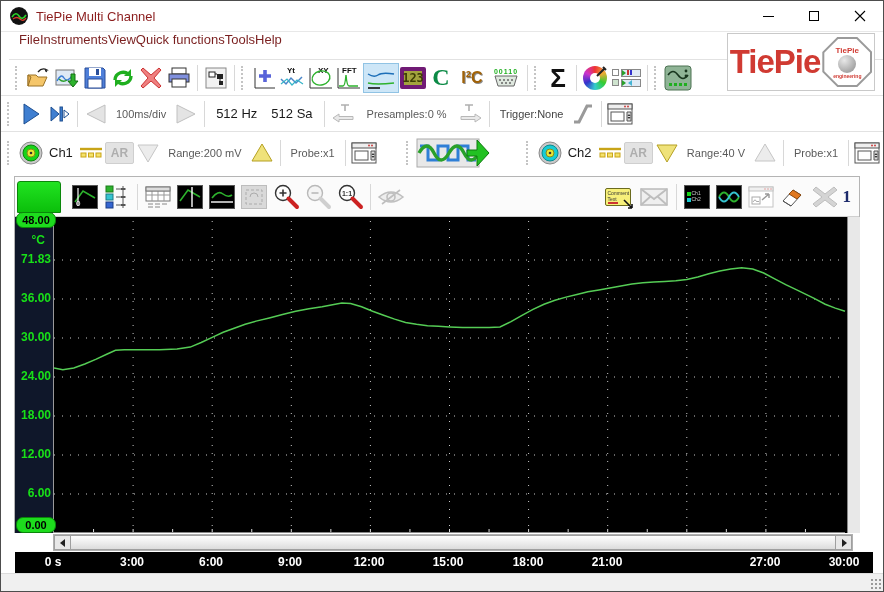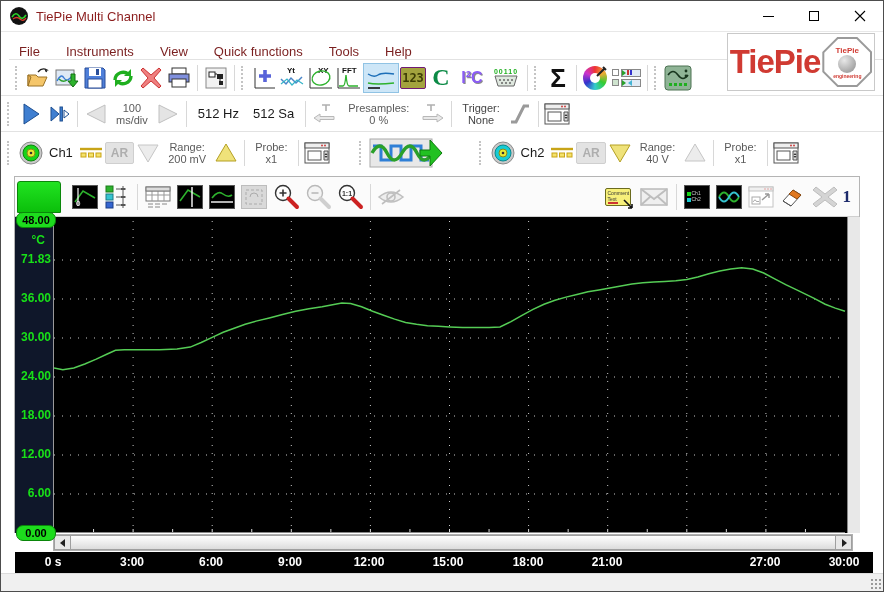--- a/index.html
+++ b/index.html
@@ -14,40 +14,40 @@
   
   .titlebar { height:30px; display:flex; align-items:center; background:#fff; }
   .app-icon { width:18px; height:18px; border-radius:50%; background:#1a1a1a; margin:0 8px 0 9px; position:relative; overflow:hidden; }
   .app-icon svg { position:absolute; inset:0; }
   .title-text { color:#8b1d1d; font-size:13px; }
   .win-controls { margin-left:auto; display:flex; height:100%; }
   .win-btn { width:46px; height:100%; display:flex; align-items:center; justify-content:center; color:#000; }
   .glyph-min { width:11px; border-top:1px solid #000; }
   .glyph-max { width:10px; height:10px; border:1px solid #000; }
   
-  .menubar { height:28px; display:flex; align-items:flex-end; gap:26px; padding-left:18px; background:#fff; border-top:1px solid #e8e8e8; }
+  .menubar { height:28px; display:flex; align-items:flex-start; padding-left:18px; background:#fff; border-top:1px solid #e8e8e8; }
   .menu-item { color:#7a1f1f; font-size:13px; cursor:default; }
   
   .brand { position:absolute; right:8px; top:32px; width:148px; height:58px; border:1px solid #c9c9c9; background:#fff; display:flex; align-items:center; justify-content:center; gap:2px; z-index:5; }
   .brand-name { color:#d03a32; font-size:33px; letter-spacing:-1px; font-weight:bold; font-family:"Liberation Sans",sans-serif; }
   .octagon { width:50px; height:50px; position:relative; clip-path:polygon(30% 0,70% 0,100% 30%,100% 70%,70% 100%,30% 100%,0 70%,0 30%); background:#9a9a9a; display:flex; align-items:center; justify-content:center; }
   .octagon-inner { width:46px; height:46px; clip-path:polygon(30% 0,70% 0,100% 30%,100% 70%,70% 100%,30% 100%,0 70%,0 30%); background:#fff; display:flex; flex-direction:column; align-items:center; justify-content:center; }
   .oct-top { color:#d03a32; font-size:8px; font-weight:bold; }
   .oct-globe { width:18px; height:18px; border-radius:50%; background:radial-gradient(circle at 35% 30%, #e8e8e8, #8a8a8a); }
   .oct-bot { color:#d03a32; font-size:5px; font-weight:bold; }
   
   .toolbar { display:flex; align-items:center; background:#fff; border-top:1px solid #e2e2e2; padding-left:4px; }
   .tb1 { height:36px;margin-left:8px; }
   .tb2 { height:36px; }
   .tb3 { height:42px; }
   .grip { width:5px; height:24px; border-left:2px dotted #c4c4c4; margin:0 5px 0 2px; }
   .sep { width:1px; height:26px; background:#d8d8d8; margin:0 4px; }
   .ico { width:28px; height:28px; display:flex; align-items:center; justify-content:center; position:relative; flex:none; }
   .ico svg { display:block; }
-  .lbl2 { display:flex; flex-direction:column; align-items:center; color:#5a5a5a; font-size:11px; line-height:12px; padding:0 6px; }
+  .lbl2 { display:flex; flex-direction:row; align-items:center; color:#5a5a5a; font-size:11px; line-height:12px; padding:0 6px; }
   .blk { color:#1a1a1a; font-size:13px; padding:0 7px; }
   .selected-tool { background:#cde6f7; border:1px solid #90c3e4; }
   
   .ar-btn { color:#aeaeae; background:#e3e3e3; border:1px solid #cfcfcf; border-radius:2px; font-size:12px; font-weight:bold; padding:3px 5px; }
   .ch-name { font-size:13px; color:#1a1a1a; padding:0 4px; }
   .qs-label { color:#7a1f1f; font-size:13px; padding-left:4px; }
   
   .graph-frame { position:absolute; left:13px; top:175px; width:846px; height:357px; border:1px solid #b4b4b4; background:#000; }
   .graph-toolbar { position:absolute; left:0; top:0; width:100%; height:40px; background:#fbfbfb; border-bottom:1px solid #cfcfcf; display:flex; align-items:center; padding-left:2px; }
   .axis-header { width:44px; height:32px; background:linear-gradient(#21e321,#0bbf0b); border:1px solid #0a860a; border-radius:3px 3px 0 0; margin-right:8px; flex:none; }
@@ -209,29 +209,29 @@
       </svg>
   </div>
   <div class="ico selected-tool" style="width:36px;height:30px;">
     <svg width="30" height="24" viewBox="0 0 30 24">
         <path d="M2 8 q6 4 10 1 t16 -1" stroke="#1d6fb8" fill="none" stroke-width="1.4"></path>
         <path d="M2 17 q8 2 26 0" stroke="#2db22d" fill="none" stroke-width="1.4"></path>
         <path d="M2 22 h12" stroke="#111" stroke-width="1.6"></path>
       </svg>
   </div>
   <div class="ico">
-    <div style="width:26px;height:22px;background:#a3a33e;border:1px solid #701a75;border-radius:2px;display:flex;align-items:center;justify-content:center;">
+    <div style="width:26px;height:22px;background:#a3a33e;border:4px solid #701a75;border-radius:2px;display:flex;align-items:center;justify-content:center;">
       <span style="font-size:12px;font-weight:bold;color:#3d3d05;font-family:'DejaVu Sans Mono',monospace;">123</span>
     </div>
   </div>
   <div class="ico">
     <span style="font-size:24px;font-weight:bold;color:#0c8a46;font-family:'Liberation Serif',serif;">C</span>
   </div>
   <div class="ico" style="width:34px;">
-    <span style="font-size:16px;font-weight:bold;color:#8b5cf6;text-shadow:1px 1px 0 #8a8a8a;">I²C</span>
+    <span style="font-size:16px;font-weight:bold;color:#a16207;text-shadow:1px 1px 0 #8a8a8a;">I²C</span>
   </div>
   <div class="ico" style="width:34px;flex-direction:column;">
     <span style="font-size:7px;font-weight:bold;color:#1faf1f;letter-spacing:1px;">00110</span>
     <svg width="28" height="12" viewBox="0 0 28 12">
         <path d="M3 1 h22 l-3 10 h-16 Z" fill="#dfe8df" stroke="#666"></path>
         <circle cx="8" cy="5" r="1" fill="#666"></circle>
         <circle cx="12" cy="5" r="1" fill="#666"></circle>
         <circle cx="16" cy="5" r="1" fill="#666"></circle>
         <circle cx="20" cy="5" r="1" fill="#666"></circle>
         <circle cx="10" cy="8" r="1" fill="#666"></circle>
@@ -626,21 +626,21 @@
   <div class="y-strip">
     <div class="ypill" style="top:-5px;">48.00</div>
     <div class="yunit" style="top:16px;">°C</div>
     <div class="ylab" style="top:35px;">71.83</div>
     <div class="ylab" style="top:74px;">36.00</div>
     <div class="ylab" style="top:113px;">30.00</div>
     <div class="ylab" style="top:152px;">24.00</div>
     <div class="ylab" style="top:191px;">18.00</div>
     <div class="ylab" style="top:230px;">12.00</div>
     <div class="ylab" style="top:269px;">6.00</div>
-    <div class="ypill" style="top:308px;">0.00</div>
+    <div class="ypill" style="top:300px;">0.00</div>
   </div>
 
   <div class="plot">
     <div class="plot-left-edge"></div>
     <svg id="plot-svg" width="793" height="312" viewBox="0 0 793 312" style="position:absolute;left:1px;top:4px;">
         <line x1="79.10000000000001" y1="0" x2="79.10000000000001" y2="312" stroke="#c8c8c8" stroke-width="1" stroke-dasharray="1 7"></line>
         <line x1="158.20000000000002" y1="0" x2="158.20000000000002" y2="312" stroke="#c8c8c8" stroke-width="1" stroke-dasharray="1 7"></line>
         <line x1="237.29999999999998" y1="0" x2="237.29999999999998" y2="312" stroke="#c8c8c8" stroke-width="1" stroke-dasharray="1 7"></line>
         <line x1="316.40000000000003" y1="0" x2="316.40000000000003" y2="312" stroke="#c8c8c8" stroke-width="1" stroke-dasharray="1 7"></line>
         <line x1="395.5" y1="0" x2="395.5" y2="312" stroke="#c8c8c8" stroke-width="1" stroke-dasharray="1 7"></line>

